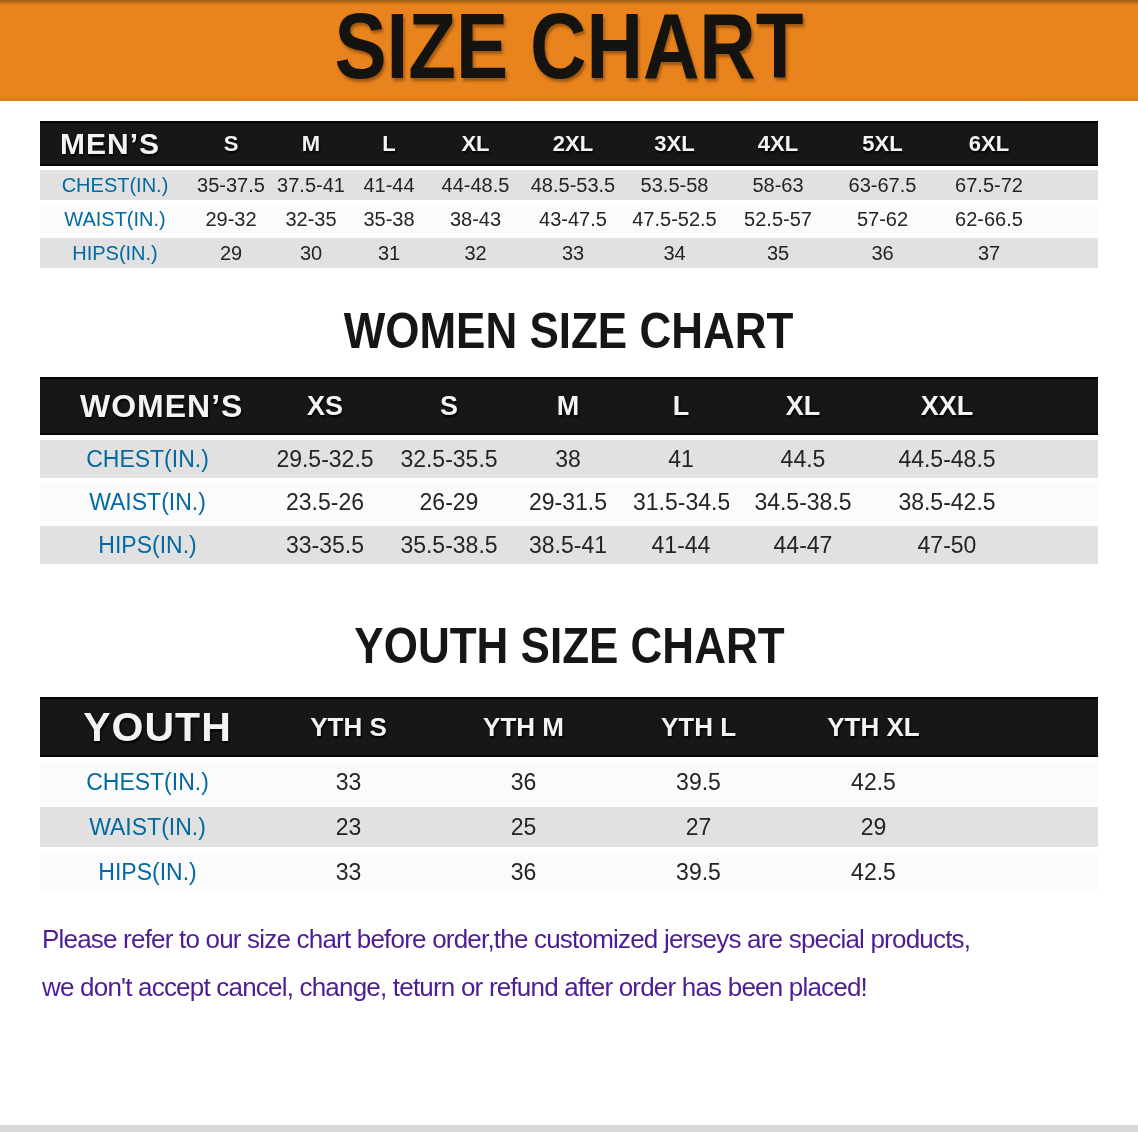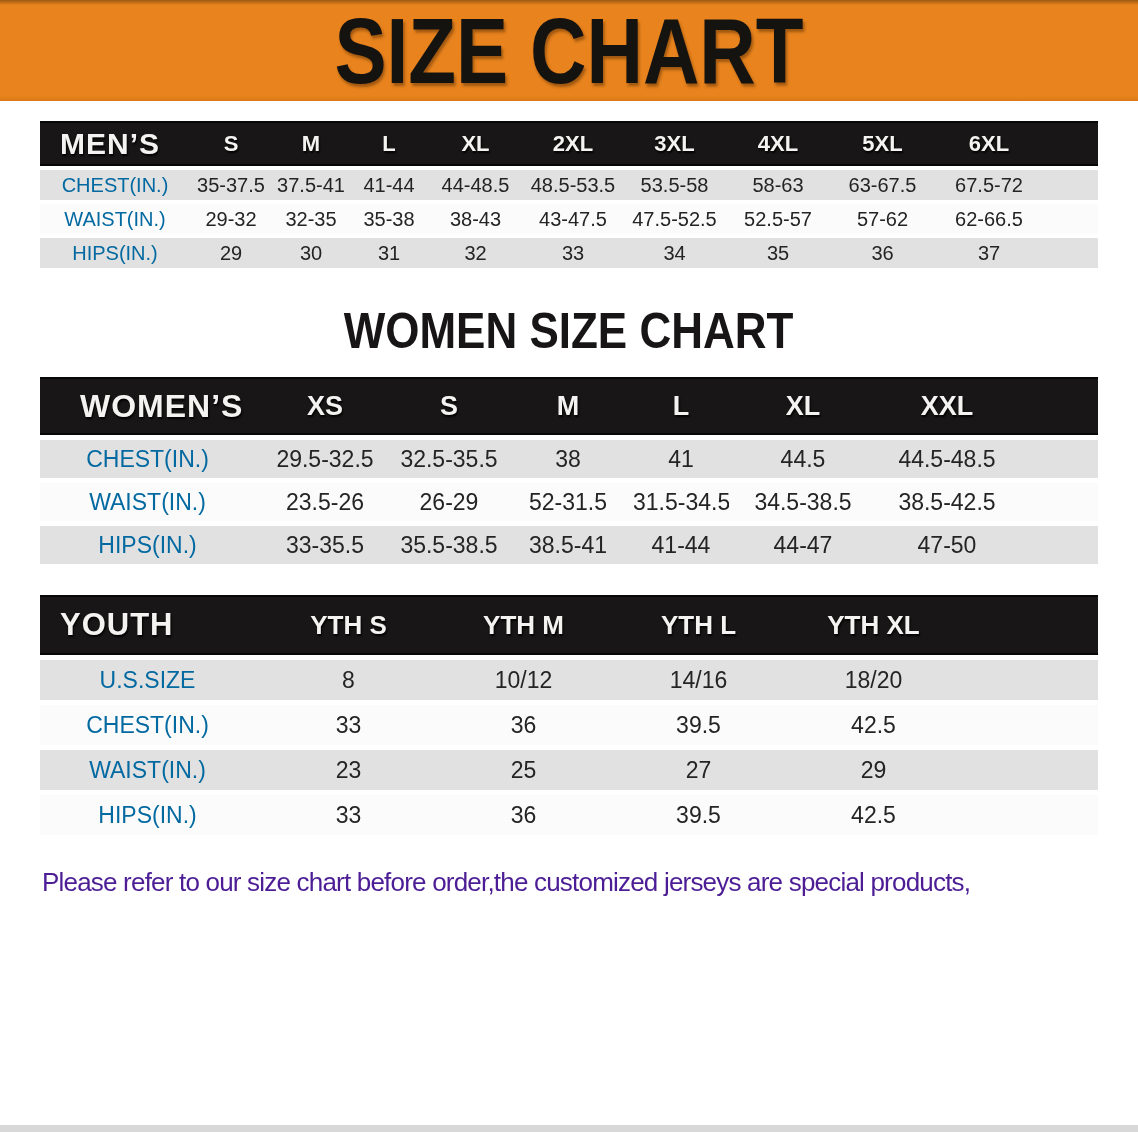--- a/index.html
+++ b/index.html
@@ -12,21 +12,21 @@
     margin: 0 auto;
     background: #ffffff;
     overflow: hidden;
   }
 
   
   .banner {
     height: 101px;
     background: linear-gradient(#9c5a11 0px, #e8831d 5px, #e8831d 96px, #d97a18 101px);
     display: flex;
-    align-items: center;
+    align-items: flex-start;
     justify-content: center;
   }
   .banner-title {
     display: inline-block;
     font-size: 92px;
     font-weight: bold;
     color: #151310;
     letter-spacing: 0px;
     transform: scaleX(0.85);
     transform-origin: center;
@@ -93,21 +93,21 @@
   .man tr.head th.rowhead { font-size: 30px; letter-spacing: 1px; margin-left: 47px; }
   .man td { height: 30px; font-size: 20px; }
 
   
   .women tr.head th { height: 58px; font-size: 27px; }
   .women tr.head th.rowhead { font-size: 32px; letter-spacing: 1px; padding-left: 40px; }
   .women td { height: 38px; font-size: 23px; }
 
   
   .youth tr.head th { height: 60px; font-size: 26px; }
-  .youth tr.head th.rowhead { font-size: 31px; letter-spacing: 1px; }
+  .youth tr.head th.rowhead { font-size: 41px; letter-spacing: 1px; text-align: center; }
   .youth td { height: 40px; font-size: 23px; }
 
   
   .footer-note {
     margin-top: 18px;
     padding-left: 42px;
     color: #4c1d95;
     font-size: 26px;
     letter-spacing: -0.8px;
     line-height: 48px;
@@ -234,66 +234,61 @@
       <td>38</td>
       <td>41</td>
       <td>44.5</td>
       <td>44.5-48.5</td>
       <td></td>
     </tr>
     <tr class="white">
       <td class="label">WAIST(IN.)</td>
       <td>23.5-26</td>
       <td>26-29</td>
-      <td>52-31.5</td>
+      <td>29-31.5</td>
       <td>31.5-34.5</td>
       <td>34.5-38.5</td>
       <td>38.5-42.5</td>
       <td></td>
     </tr>
     <tr class="gray">
       <td class="label">HIPS(IN.)</td>
       <td>33-35.5</td>
       <td>35.5-38.5</td>
       <td>38.5-41</td>
       <td>41-44</td>
       <td>44-47</td>
       <td>47-50</td>
       <td></td>
     </tr>
   </tbody>
     </table>
 
+  <div class="section-heading heading-youth">
+    <span>YOUTH SIZE CHART</span>
+  </div>
 
   <table class="size-table youth">
     <colgroup>
       <col style="width:215px">
         <col style="width:187px">
         <col style="width:163px">
       <col style="width:187px">
         <col style="width:163px">
         <col style="width:143px">
     </colgroup>
     <tbody>
         <tr class="head">
       <th class="rowhead">YOUTH</th>
       <th>YTH S</th>
       <th>YTH M</th>
       <th>YTH L</th>
       <th>YTH XL</th>
       <th></th>
     </tr>
-    <tr class="gray">
-      <td class="label">U.S.SIZE</td>
-      <td>8</td>
-      <td>10/12</td>
-      <td>14/16</td>
-      <td>18/20</td>
-      <td></td>
-    </tr>
     <tr class="white">
       <td class="label">CHEST(IN.)</td>
       <td>33</td>
       <td>36</td>
       <td>39.5</td>
       <td>42.5</td>
       <td></td>
     </tr>
     <tr class="gray">
       <td class="label">WAIST(IN.)</td>
@@ -309,17 +304,18 @@
       <td>36</td>
       <td>39.5</td>
       <td>42.5</td>
       <td></td>
     </tr>
   </tbody>
     </table>
 
   <div class="footer-note">
     <div>Please refer to our size chart before order,the customized jerseys are special products,</div>
+    <div>we don't accept cancel, change, teturn or refund after order has been placed!</div>
   </div>
 
   <div class="bottom-strip"></div>
 
 </div>
 
 </body></html>

